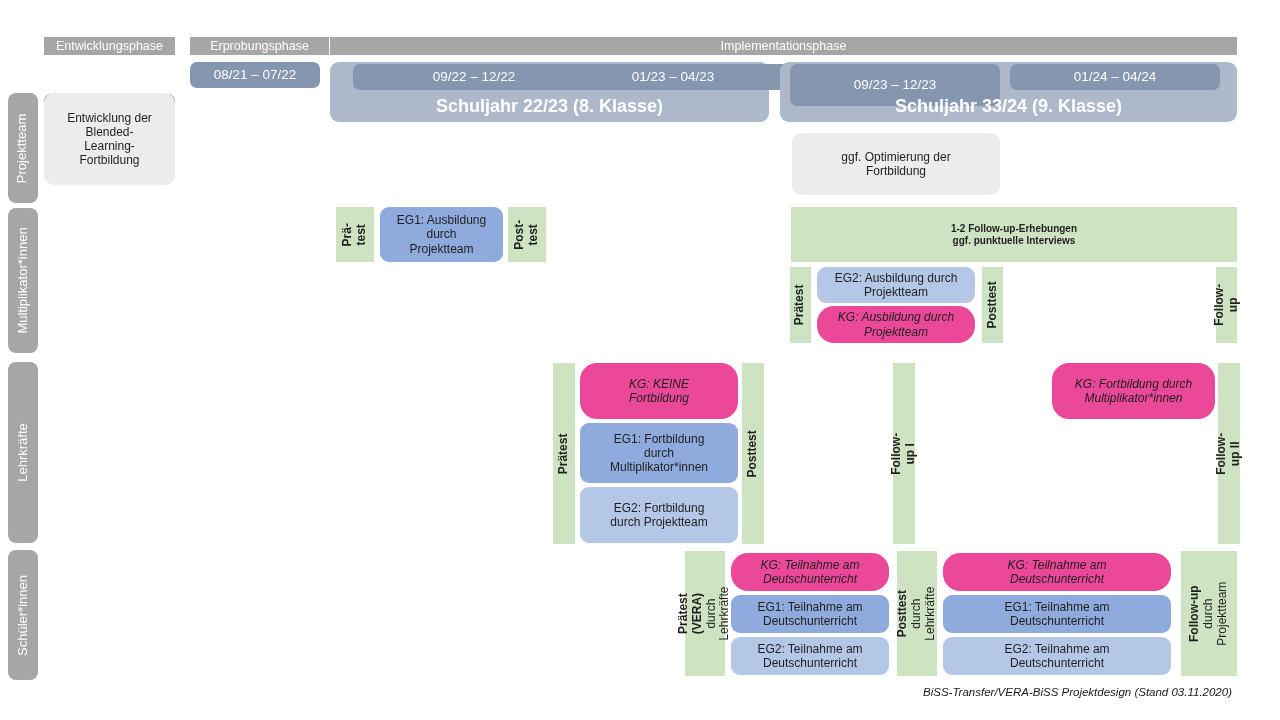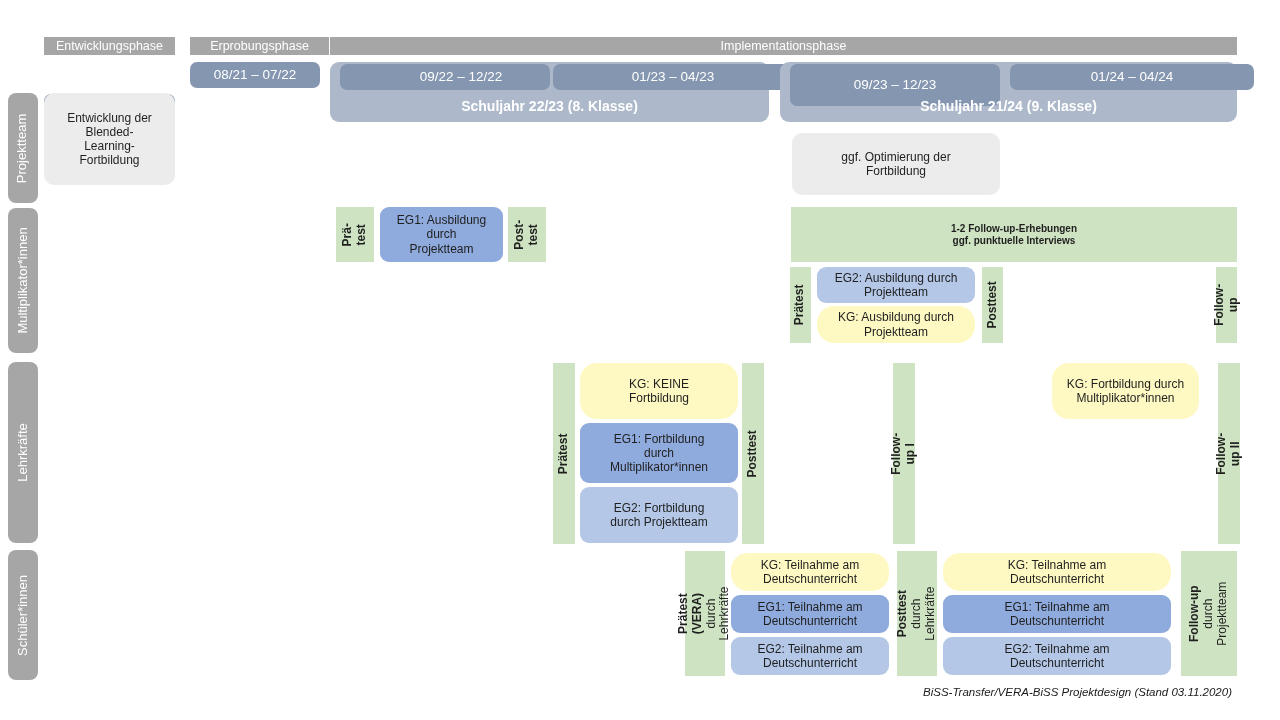--- a/index.html
+++ b/index.html
@@ -5,23 +5,23 @@
   html,body{margin:0;padding:0;background:#fff;}
   .stage{position:relative;width:1280px;height:720px;background:#fff;overflow:hidden;
          font-family:"Liberation Sans","DejaVu Sans",sans-serif;color:#1f1f1f;}
   .abs{position:absolute;box-sizing:border-box;}
   
   .box{display:flex;align-items:center;justify-content:center;text-align:center;
        white-space:pre-line;font-size:12px;line-height:1.18;}
   .phase{background:#a6a6a6;color:#fff;font-size:12.5px;}
   .datebar{background:#8496b0;color:#fff;font-size:13.5px;border-radius:7px;}
   .syband{background:#adb9ca;border-radius:9px;}
-  .sylabel{color:#fff;font-weight:bold;font-size:14px;display:flex;align-items:center;justify-content:center;}
+  .sylabel{color:#fff;font-weight:bold;font-size:18px;display:flex;align-items:center;justify-content:center;}
   .neutral{background:#ececec;border-radius:10px;}
-  .kg{background:#fef9c3;border-radius:17px;}
+  .kg{background:#ec4899;border-radius:17px;font-style:italic;}
   .eg1{background:#8faadc;border-radius:9px;}
   .eg2{background:#b4c7e7;border-radius:9px;}
   .green{background:#cee3c2;}
   .bold{font-weight:bold;}
   
   .vwrap{position:absolute;box-sizing:border-box;display:flex;align-items:center;justify-content:center;overflow:visible;}
   .vtext{transform:rotate(-90deg);width:max-content;text-align:center;line-height:1.15;
          white-space:pre-line;font-size:12px;}
   .vtext span{display:block;}
   .rowlabel{background:#a6a6a6;border-radius:8px;}
@@ -36,29 +36,29 @@
 <div class="stage">
 
   <div class="abs box phase" style="left:44px;top:37px;width:131px;height:18px;">Entwicklungsphase</div>
   <div class="abs box phase" style="left:190px;top:37px;width:139px;height:18px;">Erprobungsphase</div>
   <div class="abs box phase" style="left:330px;top:37px;width:907px;height:18px;">Implementationsphase</div>
 
   <div class="abs box datebar" style="left:44px;top:62px;width:131px;height:26px;margin-top:32px;">07/20 – 07/21</div>
   <div class="abs box datebar" style="left:190px;top:62px;width:130px;height:26px;">08/21 – 07/22</div>
 
   <div class="abs syband" style="left:330px;top:62px;width:439px;height:60px;">
-    <div class="abs box datebar" style="left:10px;top:2px;width:210px;height:26px;padding-left:32px;">09/22 – 12/22</div>
+    <div class="abs box datebar" style="left:23px;top:2px;width:210px;height:26px;padding-left:32px;">09/22 – 12/22</div>
     <div class="abs box datebar" style="left:223px;top:2px;width:240px;height:26px;">01/23 – 04/23</div>
     <div class="abs sylabel" style="left:0;right:0;bottom:6px;height:20px;">Schuljahr 22/23 (8. Klasse)</div>
   </div>
 
   <div class="abs syband" style="left:780px;top:62px;width:457px;height:60px;">
     <div class="abs box datebar" style="left:10px;top:2px;width:210px;height:42px;">09/23 – 12/23</div>
-    <div class="abs box datebar" style="left:230px;top:2px;width:244px;height:26px;text-align:center;">01/24 – 04/24</div>
-    <div class="abs sylabel" style="left:0;right:0;bottom:6px;height:20px;">Schuljahr 21/24 (9. Klasse)</div>
+    <div class="abs box datebar" style="left:230px;top:2px;width:210px;height:26px;text-align:center;">01/24 – 04/24</div>
+    <div class="abs sylabel" style="left:0;right:0;bottom:6px;height:20px;">Schuljahr 33/24 (9. Klasse)</div>
   </div>
 
   <div class="vwrap rowlabel" style="left:8px;top:93px;width:30px;height:110px;">
     <div class="vtext">Projektteam</div>
   </div>
   <div class="vwrap rowlabel" style="left:8px;top:208px;width:30px;height:145px;">
     <div class="vtext">Multiplikator*innen</div>
   </div>
   <div class="vwrap rowlabel" style="left:8px;top:362px;width:30px;height:181px;">
     <div class="vtext">Lehrkräfte</div>
@@ -108,21 +108,21 @@
 durch
 Multiplikator*innen</div>
   <div class="abs box eg2" style="left:580px;top:487px;width:158px;height:56px;">EG2: Fortbildung
 durch Projektteam</div>
   <div class="vwrap greenv" style="left:742px;top:363px;width:22px;height:181px;">
     <div class="vtext">Posttest</div>
   </div>
   <div class="vwrap greenv" style="left:893px;top:363px;width:22px;height:181px;">
     <div class="vtext">Follow-up I</div>
   </div>
-  <div class="abs box kg" style="left:1052px;top:363px;width:147px;height:56px;">KG: Fortbildung durch
+  <div class="abs box kg" style="left:1052px;top:363px;width:163px;height:56px;">KG: Fortbildung durch
 Multiplikator*innen</div>
   <div class="vwrap greenv" style="left:1218px;top:363px;width:22px;height:181px;">
     <div class="vtext">Follow-up II</div>
   </div>
 
   <div class="vwrap greenv" style="left:685px;top:551px;width:40px;height:125px;">
     <div class="vtext"><span class="bold">Prätest (VERA)</span><span style="font-weight:normal;">durch Lehrkräfte</span></div>
   </div>
   <div class="abs box kg" style="left:731px;top:553px;width:158px;height:38px;">KG: Teilnahme am
 Deutschunterricht</div>

